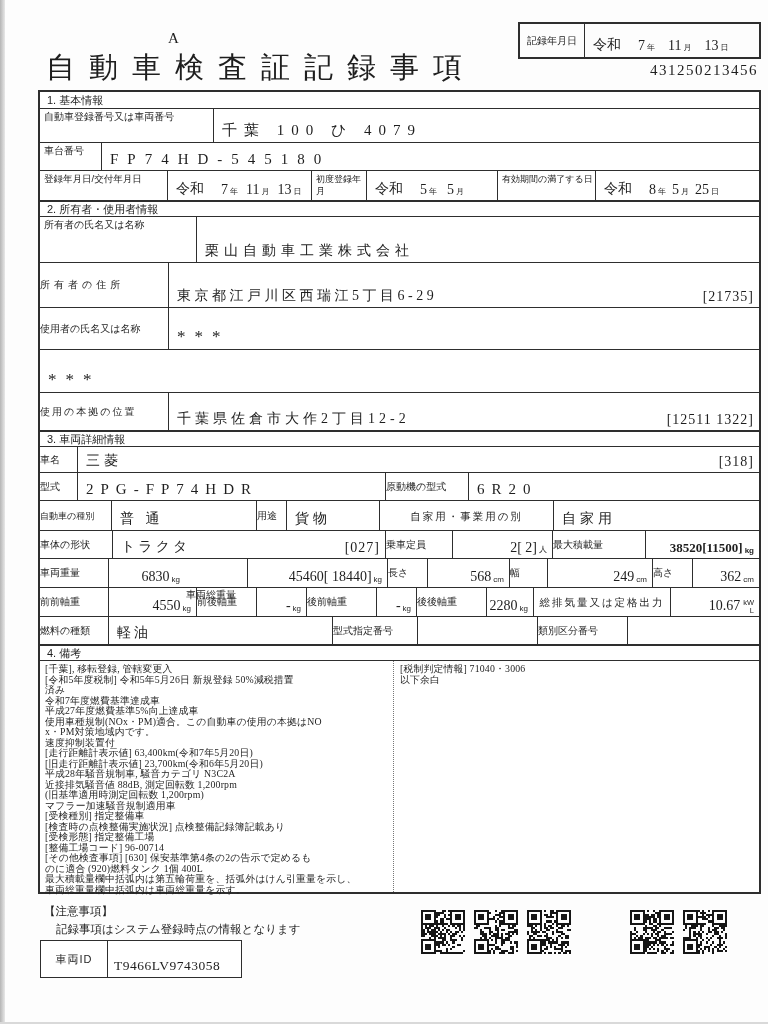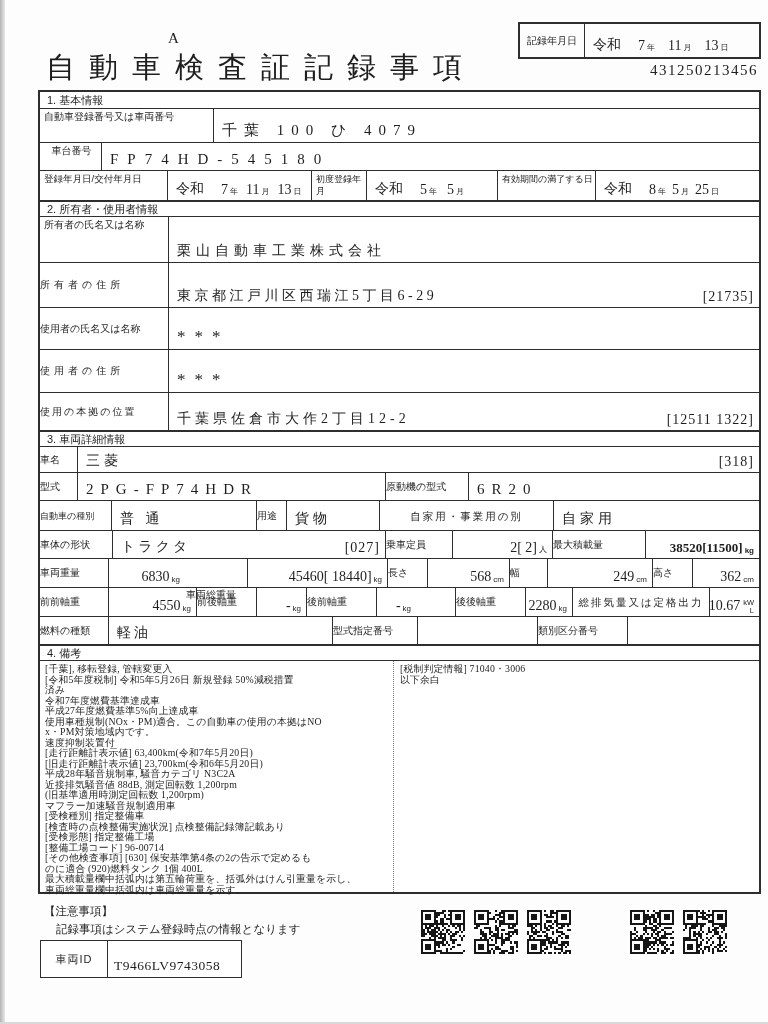--- a/index.html
+++ b/index.html
@@ -93,21 +93,21 @@
   <div class="sec">1. 基本情報</div>
 
   <div class="r" style="height:34px;">
     <div class="c lt" style="width:173px;">
         <span class="lab">自動車登録番号又は車両番号</span>
       </div>
     <div class="c v" style="flex:1;font-size:15px;letter-spacing:7px;">千葉  100  ひ  4079</div>
   </div>
 
   <div class="r" style="height:28px;">
-    <div class="c lt" style="width:61px;justify-content:center;">
+    <div class="c lt" style="width:61px;">
         <span class="lab">車台番号</span>
       </div>
     <div class="c v" style="flex:1;font-size:15px;letter-spacing:9px;">FP74HD-545180</div>
   </div>
 
   <div class="r" style="height:30px;">
     <div class="c lt" style="width:127px;">
         <span class="lab" style="font-size:9.5px;">登録年月日/交付年月日</span>
       </div>
     <div class="c v" style="width:144px;">
@@ -158,44 +158,41 @@
         </span>
     </div>
   </div>
 
   <div class="sec">2. 所有者・使用者情報</div>
 
   <div class="r" style="height:46px;">
     <div class="c lt" style="width:128px;">
         <span class="lab">所有者の氏名又は名称</span>
       </div>
-    <div class="c v" style="flex:1;letter-spacing:5px;">栗山自動車工業株式会社</div>
+    <div class="c v" style="flex:1;letter-spacing:5px;margin-left:28px;">栗山自動車工業株式会社</div>
   </div>
 
   <div class="r" style="height:45px;">
     <div class="c lc" style="width:128px;">
         <span class="lab ls4">所有者の住所</span>
       </div>
     <div class="c v vs" style="flex:1;">
       <span style="letter-spacing:3.5px;">東京都江戸川区西瑞江5丁目6-29</span>
       <span class="code">[21735]</span>
     </div>
   </div>
 
   <div class="r" style="height:42px;">
     <div class="c lc" style="width:128px;">
         <span class="lab">使用者の氏名又は名称</span>
       </div>
     <div class="c v" style="flex:1;font-size:17px;letter-spacing:9px;">***</div>
   </div>
 
   <div class="r" style="height:43px;">
-    <div class="c lc" style="width:128px;">
-        <span class="lab ls4">使用者の住所</span>
-      </div>
     <div class="c v" style="flex:1;font-size:17px;letter-spacing:9px;">***</div>
   </div>
 
   <div class="r" style="height:38px;">
     <div class="c lc" style="width:128px;">
         <span class="lab ls2">使用の本拠の位置</span>
       </div>
     <div class="c v vs" style="flex:1;">
       <span style="letter-spacing:4px;">千葉県佐倉市大作2丁目12-2</span>
       <span class="code">[12511 1322]</span>
@@ -317,21 +314,21 @@
       <span>-</span>
         <span class="u">kg</span>
     </div>
     <div class="c lc" style="width:70px;">
         <span class="lab">後前軸重</span>
       </div>
     <div class="c v vr" style="width:40px;">
       <span>-</span>
         <span class="u">kg</span>
     </div>
-    <div class="c lc" style="width:70px;margin-left:39px;">
+    <div class="c lc" style="width:70px;">
         <span class="lab">後後軸重</span>
       </div>
     <div class="c v vr" style="width:47px;">
       <span>2280</span>
         <span class="u">kg</span>
     </div>
     <div class="c lcc" style="width:137px;">
         <span class="lab ls2" style="font-size:10.5px;">総排気量又は定格出力</span>
       </div>
     <div class="c v vr" style="flex:1;">

